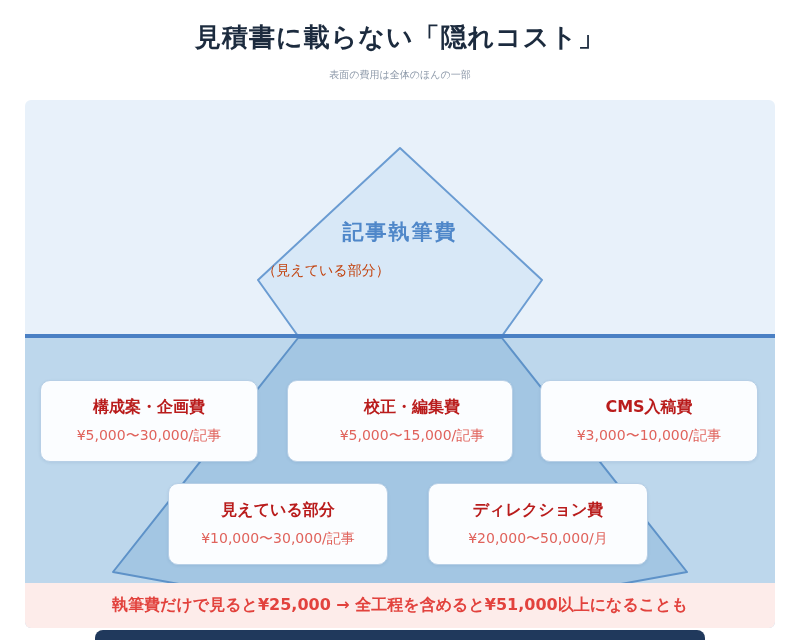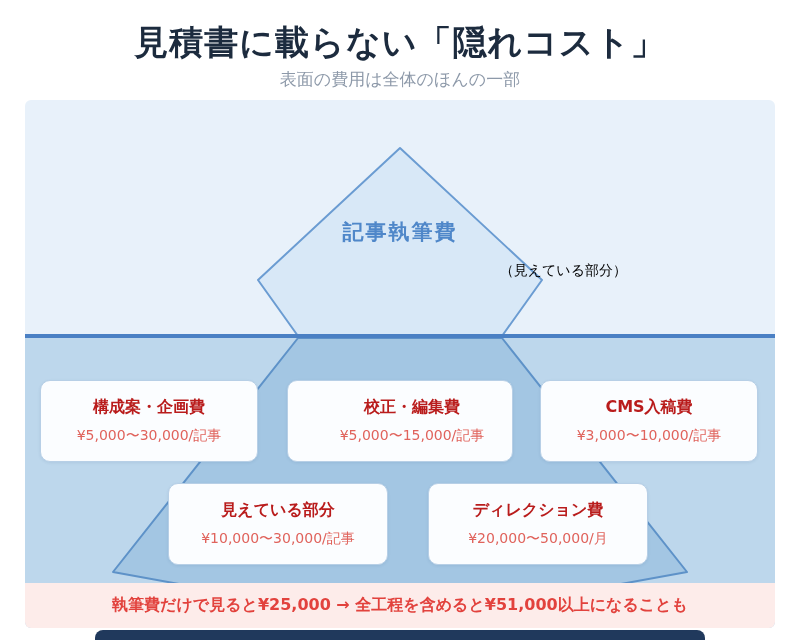--- a/index.html
+++ b/index.html
@@ -5,26 +5,26 @@
   * { margin:0; padding:0; box-sizing:border-box; }
   html,body { width:800px; height:640px; }
   body {
     position:relative;
     background:#ffffff;
     font-family:"DejaVu Sans","Liberation Sans",sans-serif;
     overflow:hidden;
   }
   .page-title {
     position:absolute; top:20px; left:0; width:800px;
-    text-align:center; font-size:34px; font-weight:bold; color:#1c2b3e;
+    text-align:center; font-size:26px; font-weight:bold; color:#1c2b3e;
     letter-spacing:1px;
   }
   .page-subtitle {
     position:absolute; top:68px; left:0; width:800px;
-    text-align:center; font-size:17px; color:#8d99a9;
+    text-align:center; font-size:10px; color:#8d99a9;
   }
   .diagram {
     position:absolute; left:25px; top:100px; width:750px; height:528px;
     border-radius:6px; overflow:hidden;
   }
   .water-above {
     position:absolute; left:0; top:0; width:750px; height:237px;
     background:#e8f1fa;
   }
   .water-below {
@@ -36,21 +36,21 @@
     position:absolute; left:0; top:234px; width:750px; height:4px;
     background:#4a80c4;
   }
   .tip-label {
     position:absolute; left:0; top:118px; width:750px;
     text-align:center; font-size:21px; font-weight:bold; color:#4f87c9;
     letter-spacing:2px;
   }
   .tip-sublabel {
     position:absolute; left:0; top:162px; width:602px;
-    text-align:right; font-size:14px; color:#000000;
+    text-align:center; font-size:14px; color:#c2410c;
   }
   .cost-card {
     position:absolute; height:82px;
     background:#fbfdff;
     border:1.5px solid #b7cfe6;
     border-radius:10px;
     display:flex; flex-direction:column; align-items:center; justify-content:center;
     gap:9px;
     box-shadow:0 1px 3px rgba(40,80,130,0.10);
   }

